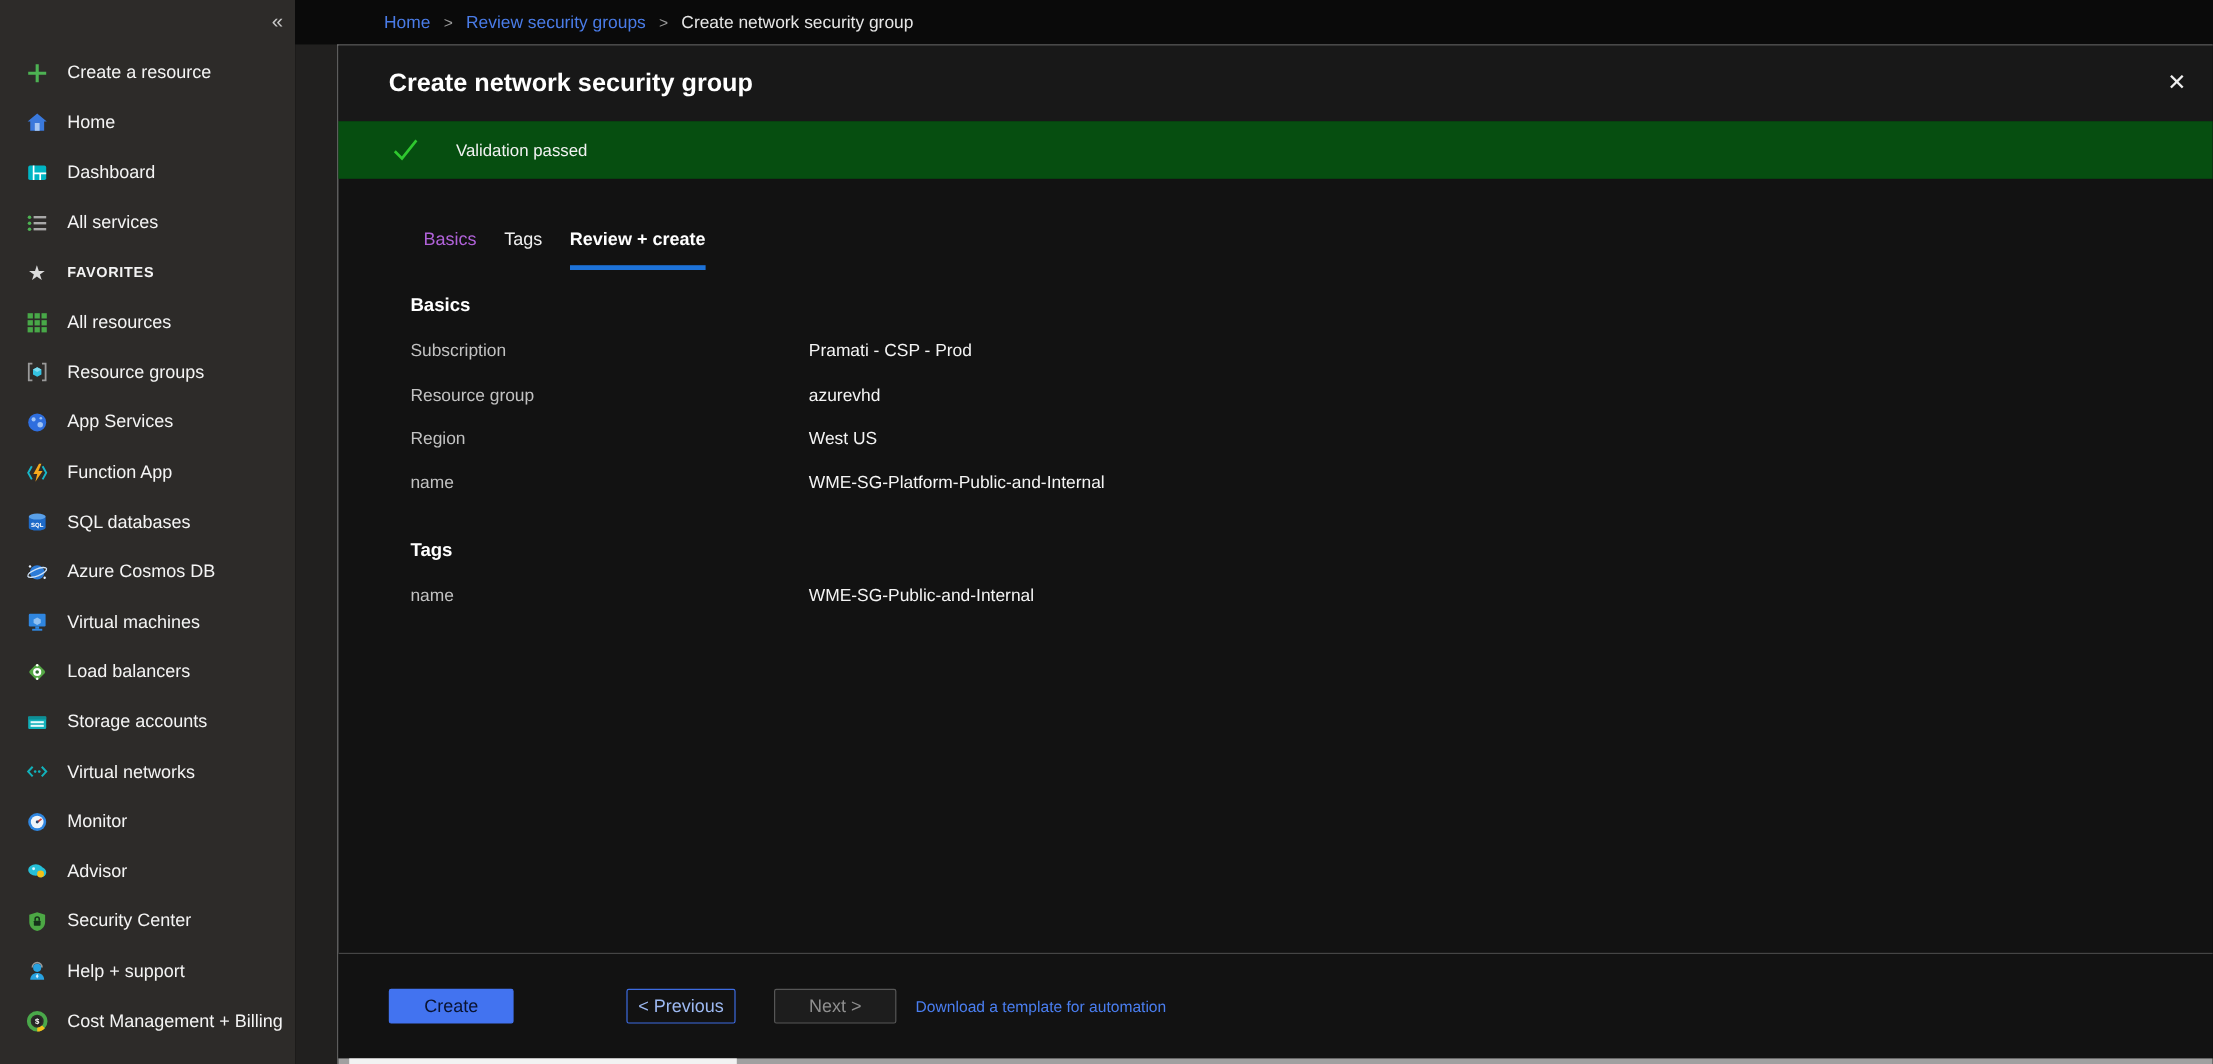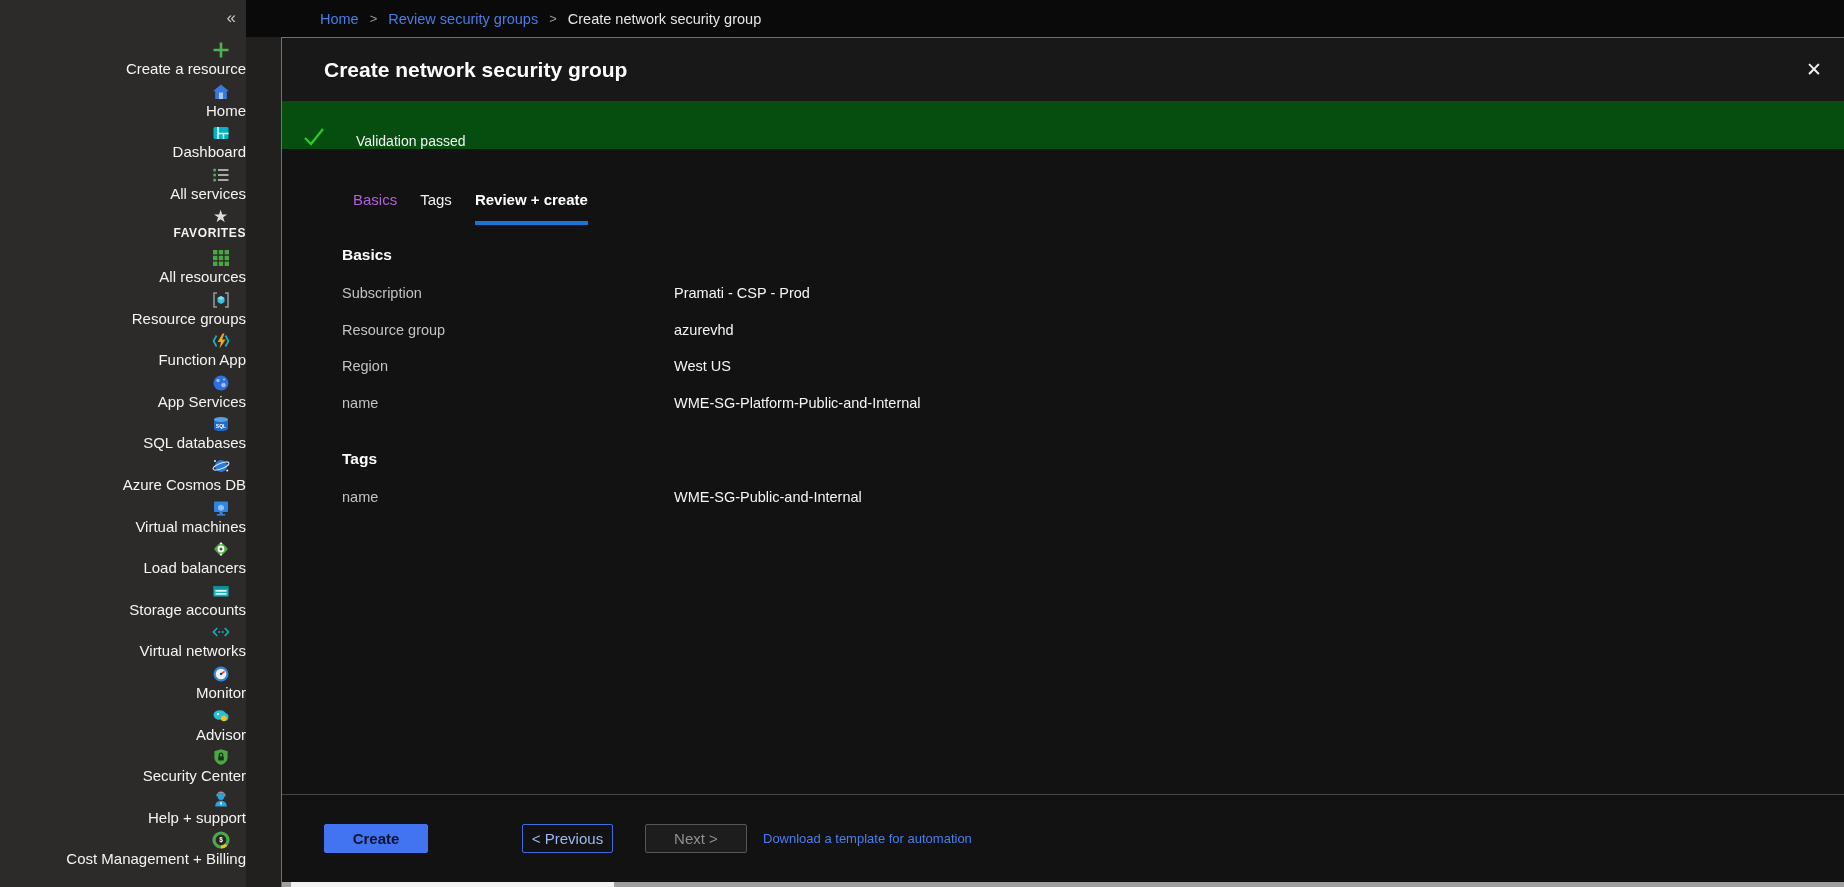--- a/index.html
+++ b/index.html
@@ -10,22 +10,22 @@
   }
   
   .sidebar {
     width:246px; flex:0 0 246px; background:#2d2b29; position:relative; height:887px;
   }
   .collapse-btn {
     position:absolute; top:8px; right:10px; color:#c8c8c8; font-size:17px; cursor:pointer;
   }
   .nav { padding-top:40px; }
   .nav-item {
-    height:41.6px; display:flex; align-items:flex-end; padding-left:21px; cursor:pointer;
-    font-size:15px; color:#f4f4f4; white-space:nowrap;flex-direction:column;
+    height:41.6px; display:flex; align-items:center; padding-left:21px; cursor:pointer;
+    font-size:15px; color:#f4f4f4; white-space:nowrap;
   }
   .nav-icon { width:20px; height:20px; margin-right:15px; display:flex; align-items:center; justify-content:center; flex:0 0 20px; }
   .nav-item.section-label { font-size:12px; font-weight:700; letter-spacing:0.6px; }
   .star-glyph { color:#dcdcdc; font-size:17px; line-height:1; }
   
   .main { position:relative; flex:1; height:887px; background:#0a0a0a; }
   .breadcrumb-bar {
     position:absolute; top:0; left:0; right:0; height:37px; background:#0a0a0a;
     display:flex; align-items:center; padding-left:74px; font-size:14.5px;
   }
@@ -38,21 +38,21 @@
     border-top:1px solid #707070; border-left:1px solid #707070;
     display:flex; flex-direction:column;
   }
   .title-bar {
     height:63px; background:#181818; display:flex; align-items:center;
     padding-left:42px; padding-right:14px; flex:0 0 63px;
   }
   .page-title { font-size:21px; font-weight:600; color:#ffffff; }
   .close-btn { margin-left:auto; color:#f0f0f0; font-size:19px; cursor:pointer; padding:4px 8px; }
   .banner {
-    height:48px; flex:0 0 48px; background:#064e10; display:flex; align-items:flex-end; padding-left:20px;
+    height:48px; flex:0 0 48px; background:#064e10; display:flex; align-items:center; padding-left:44px;
   }
   .banner-check { width:24px; height:24px; margin-right:30px; }
   .banner-text { color:#f2f2f2; font-size:14px; }
   .body { flex:1 1 auto; padding-left:60px; position:relative; overflow:hidden; }
   
   .tabs { display:flex; gap:23px; margin-top:42px; margin-left:11px; }
   .tab { font-size:15px; padding-bottom:13px; cursor:pointer; border-bottom:4px solid transparent; }
   .tab.visited { color:#b062d8; }
   .tab.plain { color:#f0f0f0; }
   .tab.active { color:#ffffff; font-weight:700; border-bottom-color:#1d72d8; }
@@ -63,21 +63,21 @@
   .row { display:flex; height:36.5px; align-items:center; font-size:14.5px; }
   .row-label { width:332px; color:#c2c2c2; flex:0 0 332px; }
   .row-value { color:#f4f4f4; }
   
   .footer {
     flex:0 0 88px; border-top:1px solid #454545; display:flex; align-items:center;
     padding-left:42px; background:#121212;
   }
   .btn { height:29px; font-size:15px; font-family:inherit; cursor:pointer; border-radius:2px; }
   .btn-create {
-    width:104px; background:#4273f0; color:#0a1330; border:1px solid #4273f0; font-weight:700;
+    width:104px; background:#4273f0; color:#0a1330; border:1px solid #4273f0; font-weight:400;
   }
   .btn-previous {
     width:91px; margin-left:94px; background:transparent; border:1px solid #3d6be0; color:#9db9f2;
   }
   .btn-next {
     width:102px; margin-left:32px; background:#1d1d1d; border:1px solid #565656; color:#8f8f8f; cursor:default;
   }
   .download-link { margin-left:16px; color:#4a7ef0; font-size:13px; cursor:pointer; text-decoration:none; }
   
   .hscroll { flex:0 0 5px; background:#a0a0a0; position:relative; }
@@ -167,37 +167,37 @@
           <polygon points="9,5 12.5,7 12.5,11 9,13 5.5,11 5.5,7" fill="#35c3e2"></polygon>
           <polygon points="9,5 12.5,7 9,9 5.5,7" fill="#7fdcf0"></polygon>
         </svg>
       </span>
       <span>Resource groups</span>
     </div>
 
     <div class="nav-item">
       <span class="nav-icon">
         <svg width="18" height="18" viewBox="0 0 18 18">
-          <path d="M4.5 3.5L1.5 9l3 5.5M13.5 3.5l3 5.5-3 5.5" stroke="#18b7c8" stroke-width="1.6" fill="none"></path>
-          <polygon points="10.5,1.5 5.8,10 9,10 7.5,16.5 13.5,7.5 10,7.5 12.5,1.5" fill="#f5a81c"></polygon>
-        </svg>
-      </span>
-      <span>Function App</span>
-    </div>
-
-    <div class="nav-item">
-      <span class="nav-icon">
-        <svg width="18" height="18" viewBox="0 0 18 18">
           <circle cx="9" cy="9" r="7.5" fill="#2e6ede"></circle>
           <circle cx="6" cy="6.5" r="1.7" fill="#9ec2f5"></circle>
             <circle cx="11.5" cy="11" r="2.3" fill="#9ec2f5"></circle>
             <circle cx="12" cy="5.5" r="1.1" fill="#9ec2f5"></circle>
         </svg>
       </span>
       <span>App Services</span>
+    </div>
+
+    <div class="nav-item">
+      <span class="nav-icon">
+        <svg width="18" height="18" viewBox="0 0 18 18">
+          <path d="M4.5 3.5L1.5 9l3 5.5M13.5 3.5l3 5.5-3 5.5" stroke="#18b7c8" stroke-width="1.6" fill="none"></path>
+          <polygon points="10.5,1.5 5.8,10 9,10 7.5,16.5 13.5,7.5 10,7.5 12.5,1.5" fill="#f5a81c"></polygon>
+        </svg>
+      </span>
+      <span>Function App</span>
     </div>
 
     <div class="nav-item">
       <span class="nav-icon">
         <svg width="18" height="18" viewBox="0 0 18 18">
           <path d="M2 4.5v9c0 1.5 3.1 2.6 7 2.6s7-1.1 7-2.6v-9" fill="#1e6ac8"></path>
           <ellipse cx="9" cy="4.5" rx="7" ry="2.5" fill="#5aa0e8"></ellipse>
           <text x="9" y="13" text-anchor="middle" font-size="5" font-weight="bold" fill="#ffffff" font-family="Liberation Sans, sans-serif">SQL</text>
         </svg>
       </span>

